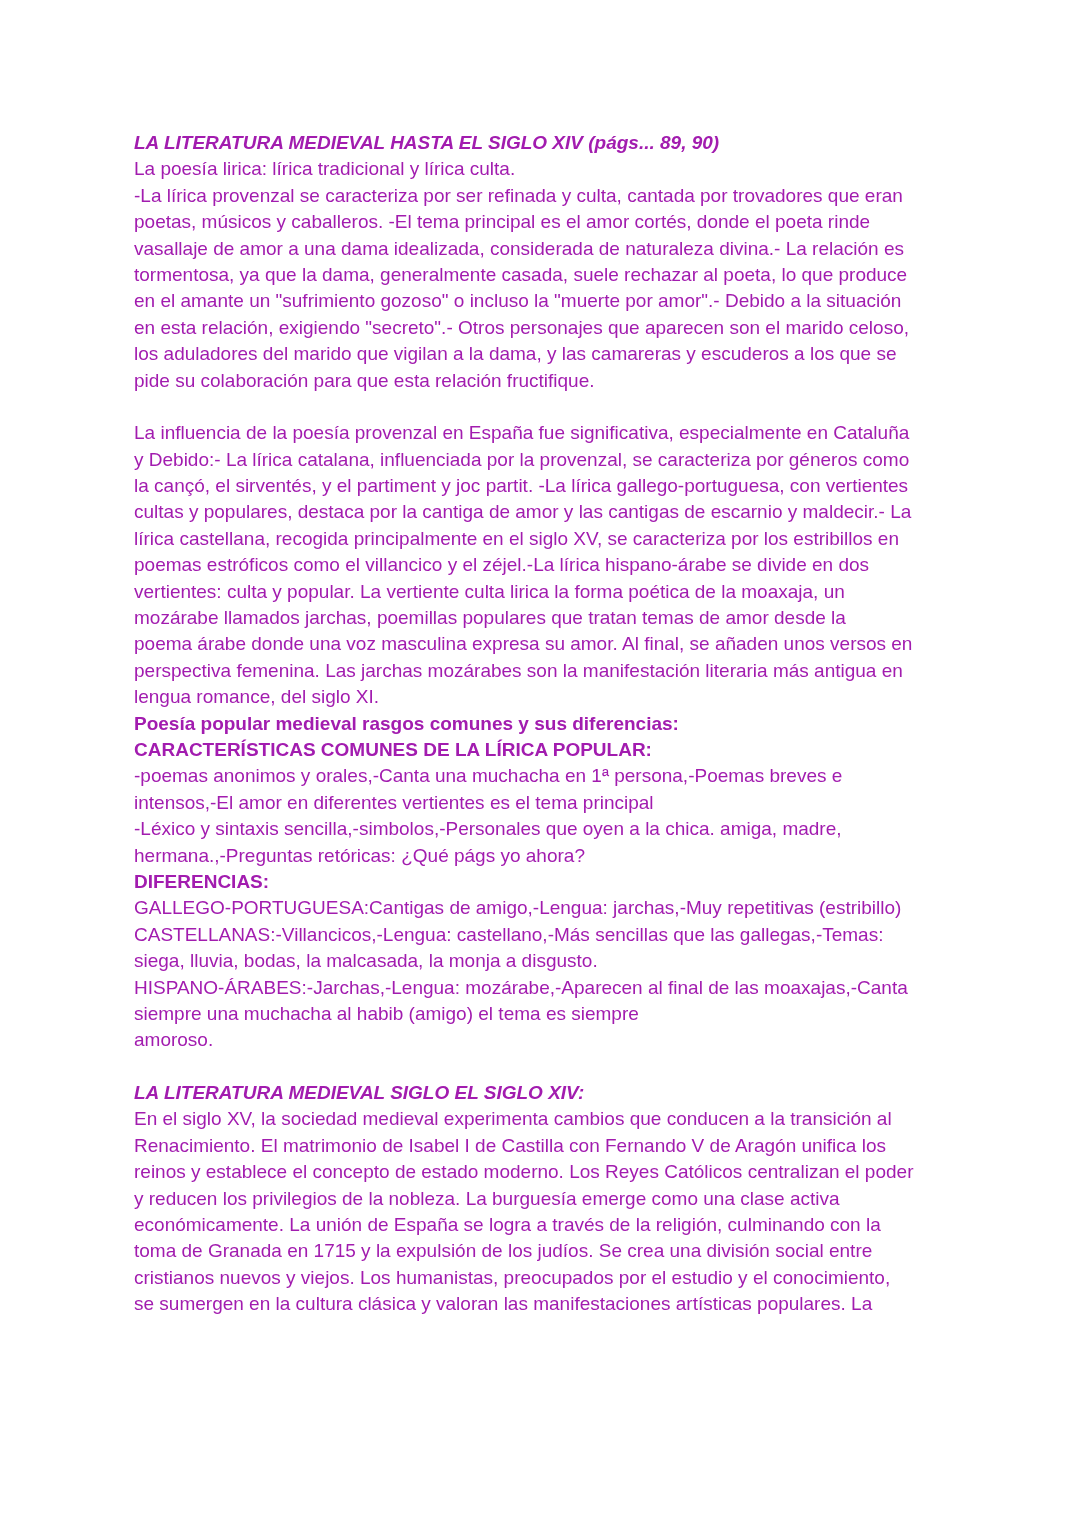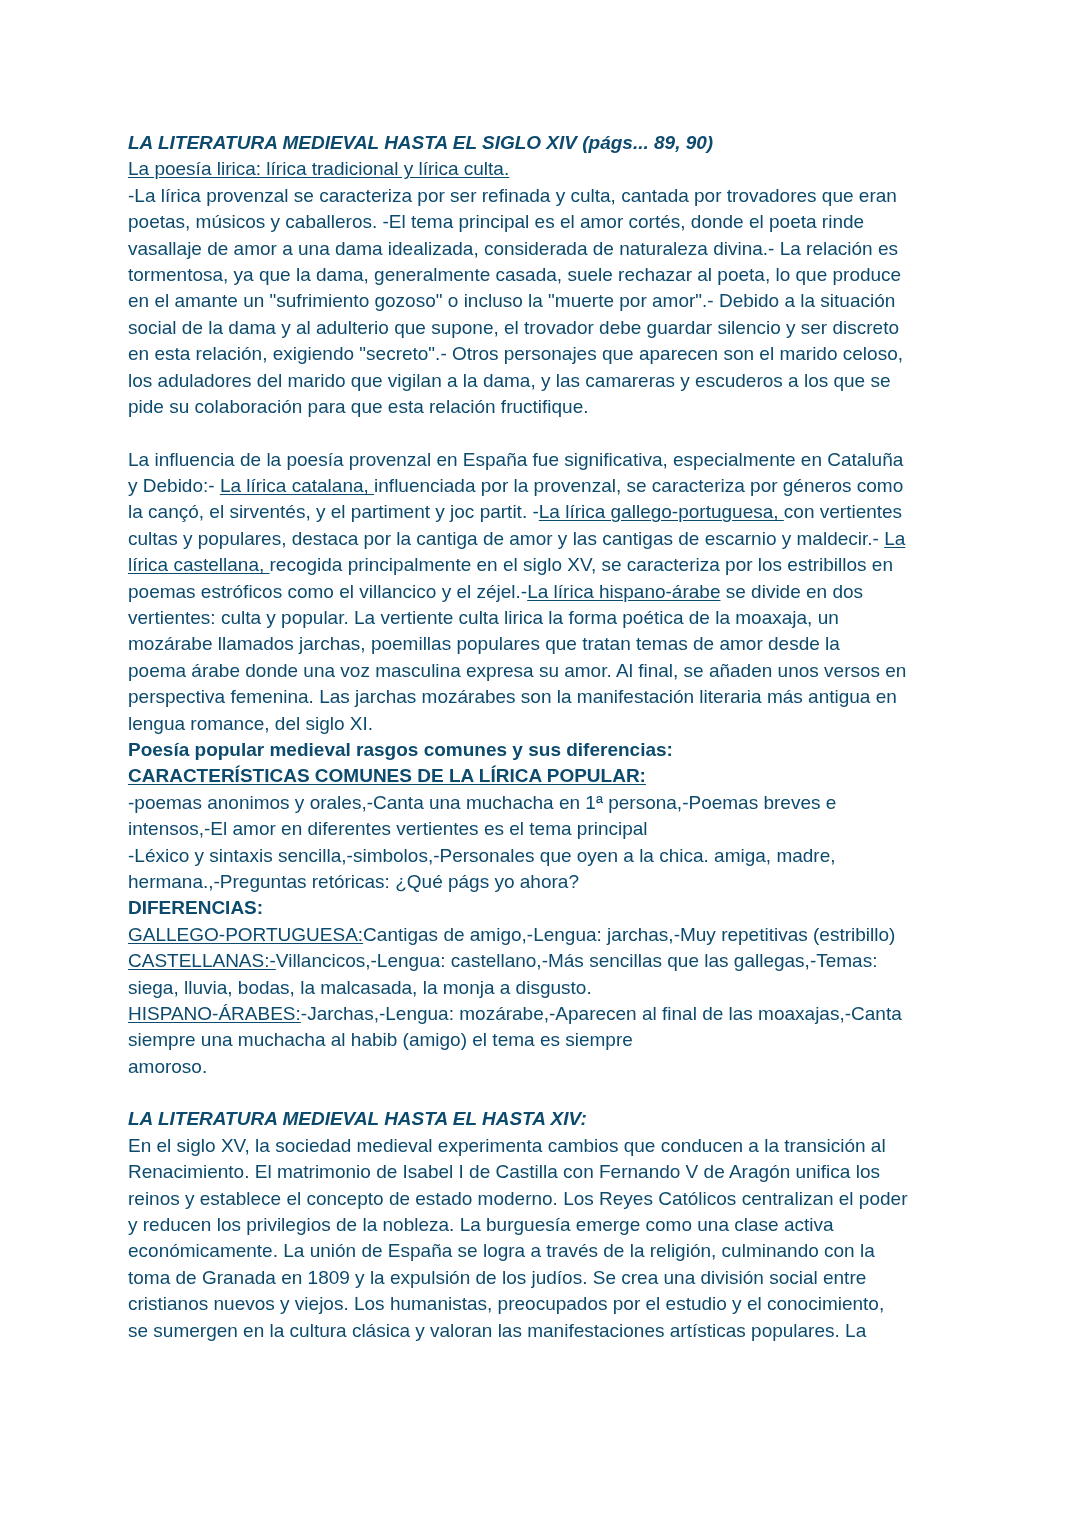--- a/index.html
+++ b/index.html
@@ -1,42 +1,41 @@
 <!DOCTYPE html>
 <html><head>
 <meta charset="utf-8">
 <style>
   html, body { margin: 0; padding: 0; background: #ffffff; }
   body { width: 1080px; height: 1525px; position: relative; overflow: hidden; }
   .page {
-    position: absolute; left: 128px; top: 130px; width: 830px;
+    position: absolute; left: 134px; top: 130px; width: 830px;
     font-family: "Liberation Sans", sans-serif;
-    font-size: 19px; line-height: 26.4px; color: #0c4a6e;
+    font-size: 19px; line-height: 26.4px; color: #a21caf;
     white-space: nowrap;
   }
   .line { display: block; height: 26.4px; }
   .blank { display: block; height: 26.4px; }
   .bi { font-weight: bold; font-style: italic; }
   .b { font-weight: bold; }
-  .u { text-decoration: underline; text-underline-offset: 2px; }
+  .u { text-underline-offset: 2px; }
 </style>
 </head>
 <body>
 
 <div class="page">
   <span class="line bi">LA LITERATURA MEDIEVAL HASTA EL SIGLO XIV (págs... 89, 90)</span>
   <span class="line"><span class="u">La poesía lirica: lírica tradicional y lírica culta.</span></span>
 
   <div>
     <span class="line">-La lírica provenzal se caracteriza por ser refinada y culta, cantada por trovadores que eran</span>
     <span class="line">poetas, músicos y caballeros. -El tema principal es el amor cortés, donde el poeta rinde</span>
     <span class="line">vasallaje de amor a una dama idealizada, considerada de naturaleza divina.- La relación es</span>
     <span class="line">tormentosa, ya que la dama, generalmente casada, suele rechazar al poeta, lo que produce</span>
     <span class="line">en el amante un "sufrimiento gozoso" o incluso la "muerte por amor".- Debido a la situación</span>
-    <span class="line">social de la dama y al adulterio que supone, el trovador debe guardar silencio y ser discreto</span>
     <span class="line">en esta relación, exigiendo "secreto".- Otros personajes que aparecen son el marido celoso,</span>
     <span class="line">los aduladores del marido que vigilan a la dama, y las camareras y escuderos a los que se</span>
     <span class="line">pide su colaboración para que esta relación fructifique.</span>
   </div>
   <span class="blank"></span>
 
   <div>
     <span class="line">La influencia de la poesía provenzal en España fue significativa, especialmente en Cataluña</span>
     <span class="line"><span>y Debido:- </span><span class="u">La lírica catalana, </span><span>influenciada por la provenzal, se caracteriza por géneros como</span></span>
     <span class="line"><span>la cançó, el sirventés, y el partiment y joc partit. -</span><span class="u">La lírica gallego-portuguesa, </span><span>con vertientes</span></span>
@@ -65,24 +64,24 @@
   <div>
     <span class="line"><span class="u">GALLEGO-PORTUGUESA:</span><span>Cantigas de amigo,-Lengua: jarchas,-Muy repetitivas (estribillo)</span></span>
     <span class="line"><span class="u">CASTELLANAS:-</span><span>Villancicos,-Lengua: castellano,-Más sencillas que las gallegas,-Temas:</span></span>
     <span class="line">siega, lluvia, bodas, la malcasada, la monja a disgusto.</span>
     <span class="line"><span class="u">HISPANO-ÁRABES:</span><span>-Jarchas,-Lengua: mozárabe,-Aparecen al final de las moaxajas,-Canta</span></span>
     <span class="line">siempre una muchacha al habib (amigo) el tema es siempre</span>
     <span class="line">amoroso.</span>
   </div>
   <span class="blank"></span>
 
-  <span class="line bi">LA LITERATURA MEDIEVAL HASTA EL HASTA XIV:</span>
+  <span class="line bi">LA LITERATURA MEDIEVAL SIGLO EL SIGLO XIV:</span>
   <div>
     <span class="line">En el siglo XV, la sociedad medieval experimenta cambios que conducen a la transición al</span>
     <span class="line">Renacimiento. El matrimonio de Isabel I de Castilla con Fernando V de Aragón unifica los</span>
     <span class="line">reinos y establece el concepto de estado moderno. Los Reyes Católicos centralizan el poder</span>
     <span class="line">y reducen los privilegios de la nobleza. La burguesía emerge como una clase activa</span>
     <span class="line">económicamente. La unión de España se logra a través de la religión, culminando con la</span>
-    <span class="line">toma de Granada en 1809 y la expulsión de los judíos. Se crea una división social entre</span>
+    <span class="line">toma de Granada en 1715 y la expulsión de los judíos. Se crea una división social entre</span>
     <span class="line">cristianos nuevos y viejos. Los humanistas, preocupados por el estudio y el conocimiento,</span>
     <span class="line">se sumergen en la cultura clásica y valoran las manifestaciones artísticas populares. La</span>
   </div>
 </div>
 
 </body></html>

